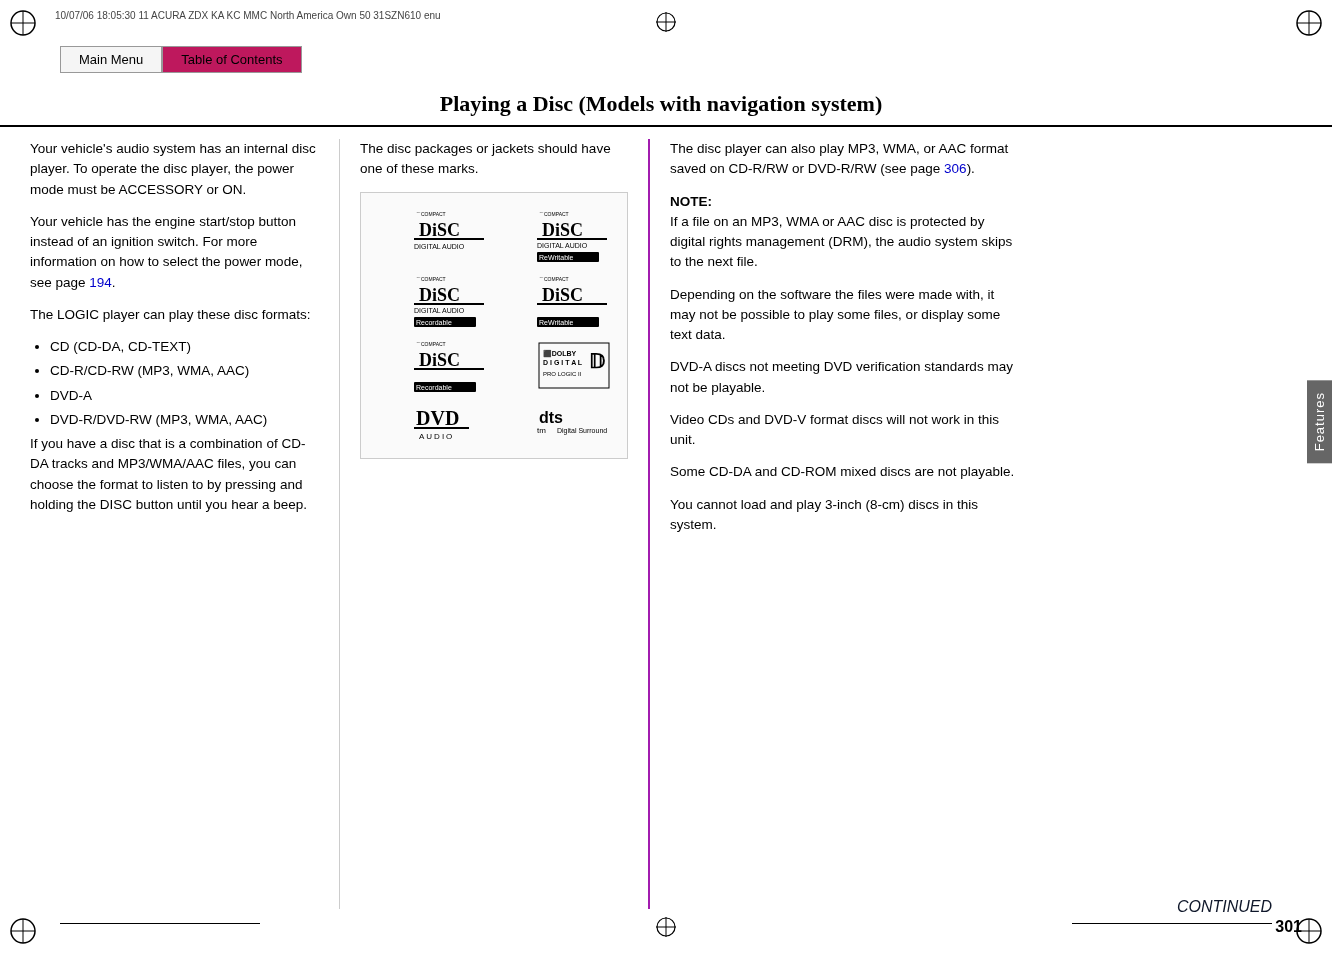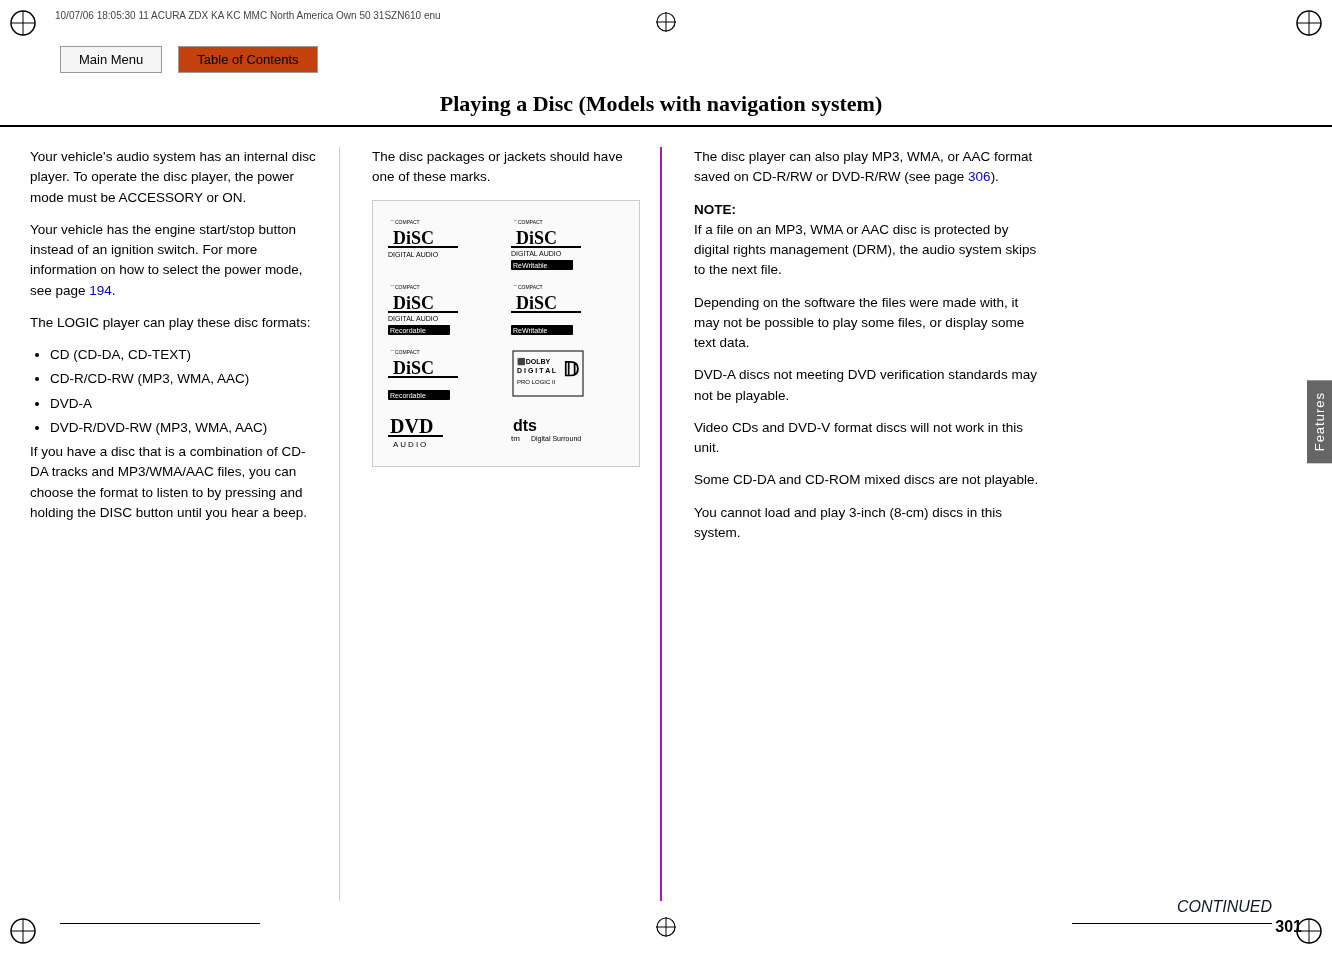--- a/index.html
+++ b/index.html
@@ -17,42 +17,42 @@
     .nav-btn {
       border: 1px solid #999;
       padding: 5px 18px;
       font-size: 13px;
       background: #f5f5f5;
       cursor: pointer;
       color: #000;
     }
 
     .nav-btn.active {
-      background: #c2410c;
+      background: #be185d;
       font-weight: normal;
     }
 
     
     .page-title-area {
       text-align: center;
       padding: 12px 30px 8px 20px;
       border-bottom: 2px solid #000;
     }
 
     .page-title {
       font-size: 22px;
       font-weight: bold;
       font-family: Georgia, serif;
     }
 
     
     .main-content {
       display: flex;
-      padding: 20px 30px;
-      gap: 12px;
+      padding: 12px 30px;
+      gap: 0;
       height: calc(954px - 160px);
     }
 
     
     .col-left {
       width: 310px;
       padding-right: 20px;
       border-right: 1px solid #ccc;
       font-size: 13.5px;
       line-height: 1.5;
@@ -94,21 +94,21 @@
       display: grid;
       grid-template-columns: 1fr 1fr;
       gap: 10px;
       background: #fafafa;
       margin-top: 5px;
     }
 
     .disc-logo {
       display: flex;
       align-items: center;
-      justify-content: flex-start;
+      justify-content: flex-end;
       font-size: 11px;
       text-align: center;
     }
 
     
     .col-right {
       width: 370px;
       padding-left: 20px;
       font-size: 13.5px;
       line-height: 1.5;
@@ -225,21 +225,21 @@
 </svg>
 
 <div style="position:absolute;top:10px;left:55px;font-size:10px;color:#444;">10/07/06  18:05:30    11  ACURA ZDX KA KC MMC North America Own 50 31SZN610 enu</div>
 
 <svg style="position:absolute;top:10px;left:50%;transform:translateX(-50%);" width="24" height="24" viewBox="0 0 24 24">
   <circle cx="12" cy="12" r="9" fill="none" stroke="#000" stroke-width="1.2"></circle>
   <line x1="12" y1="2" x2="12" y2="22" stroke="#000" stroke-width="1"></line>
   <line x1="2" y1="12" x2="22" y2="12" stroke="#000" stroke-width="1"></line>
 </svg>
 
-<div style="display:flex;gap:16px;padding:46px 30px 6px 60px;align-items:center;">
+<div style="display:flex;gap:0;padding:46px 30px 6px 60px;align-items:center;">
   <button class="nav-btn">Main Menu</button>
   <button class="nav-btn active">Table of Contents</button>
 </div>
 
 <div class="page-title-area">
   <span class="page-title">Playing a Disc (Models with navigation system)</span>
 </div>
 
 <div class="main-content">
 

